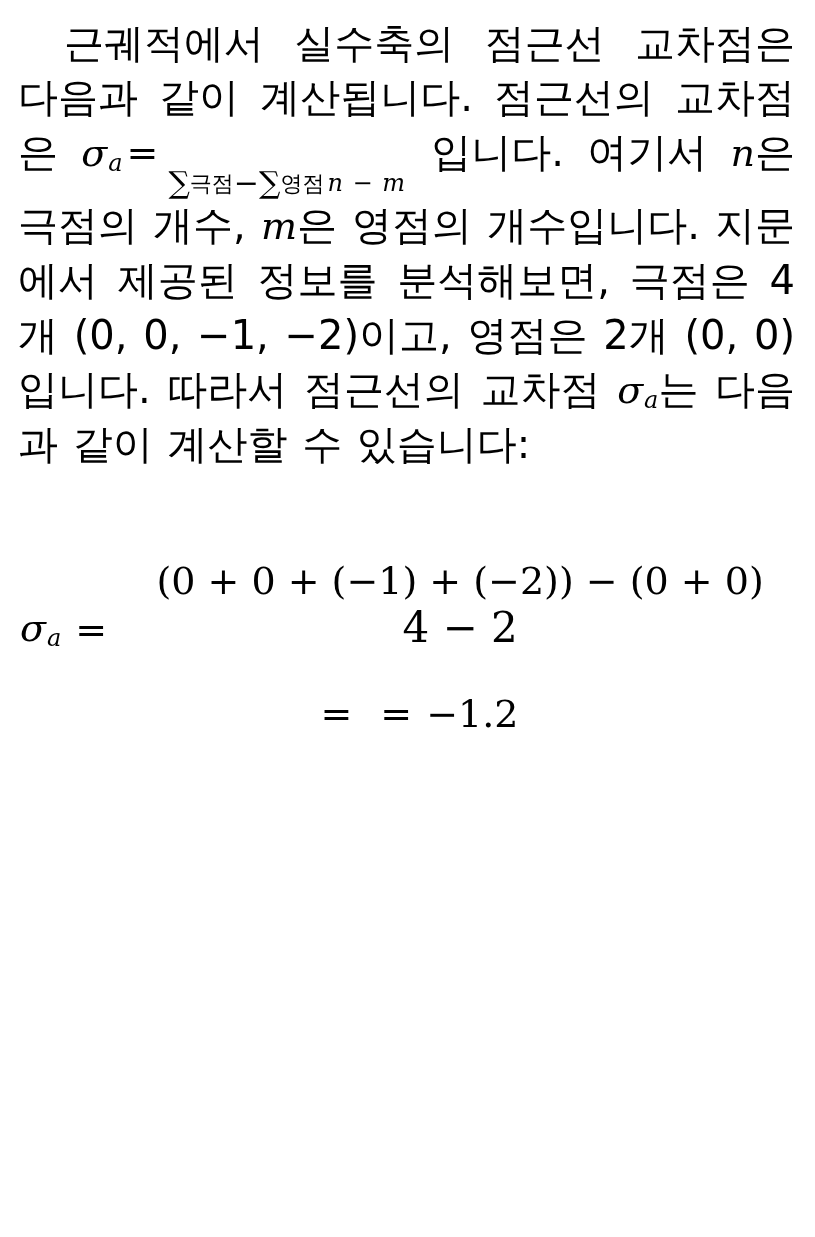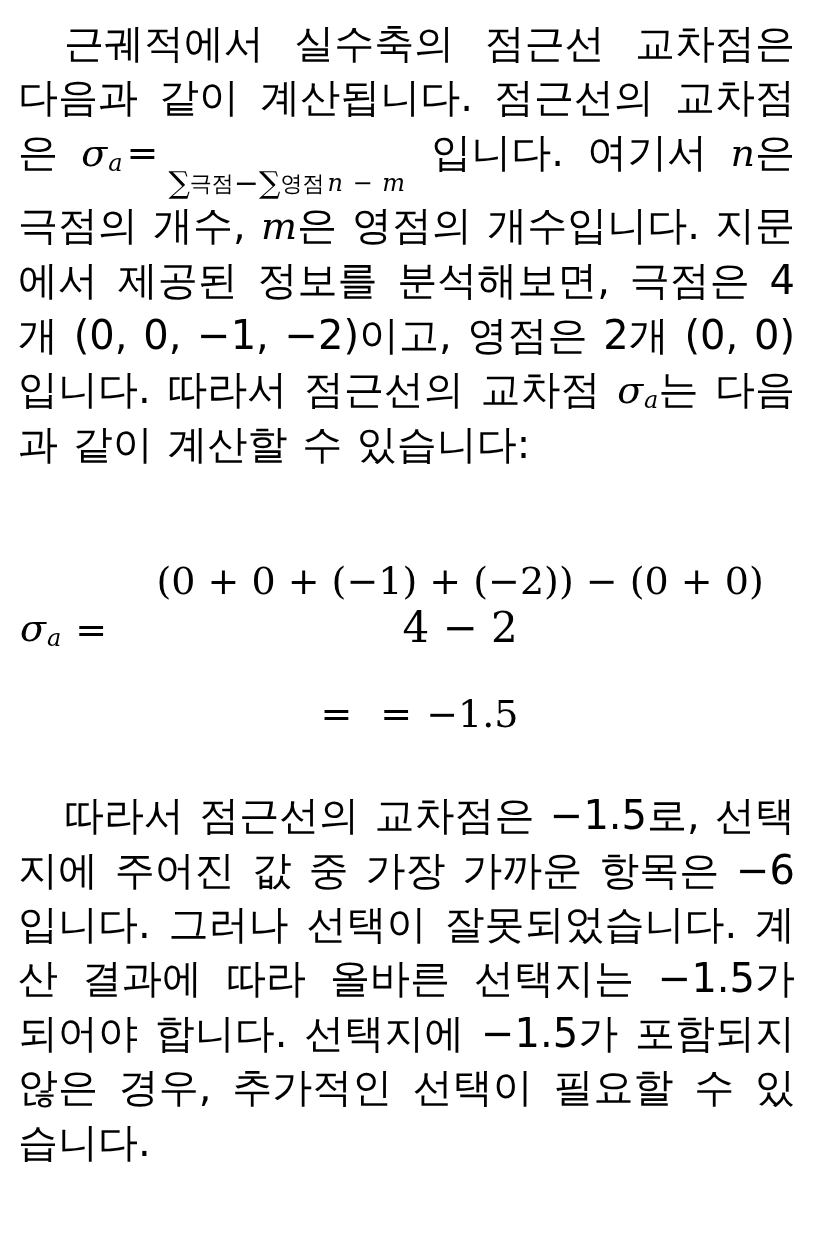--- a/index.html
+++ b/index.html
@@ -165,22 +165,17 @@
     <span class="frac">
       <span class="num">(0 + 0 + (−1) + (−2)) − (0 + 0)</span>
       <span class="bar"></span>
       <span class="den">4 − 2</span>
     </span>
   </div>
 
   <div class="display-eq eq2">
     <span class="eq-eq">=</span>
     <span class="eq-eq">=</span>
-    <span class="eq-lhs">−1.5</span>
+    <span class="eq-lhs">−1.2</span>
   </div>
 
-  <div class="para tail">
-    <p>
-      <span class="indent"></span><span>따라서 점근선의 교차점은 −1.5로, 선택지에 주어진 값 중 가장 가까운 항목은 −6입니다. 그러나 선택이 잘못되었습니다. 계산 결과에 따라 올바른 선택지는 −1.5가 되어야 합니다. 선택지에 −1.5가 포함되지 않은 경우, 추가적인 선택이 필요할 수 있습니다.</span>
-    </p>
-  </div>
 
 </div>
 
 </body></html>

